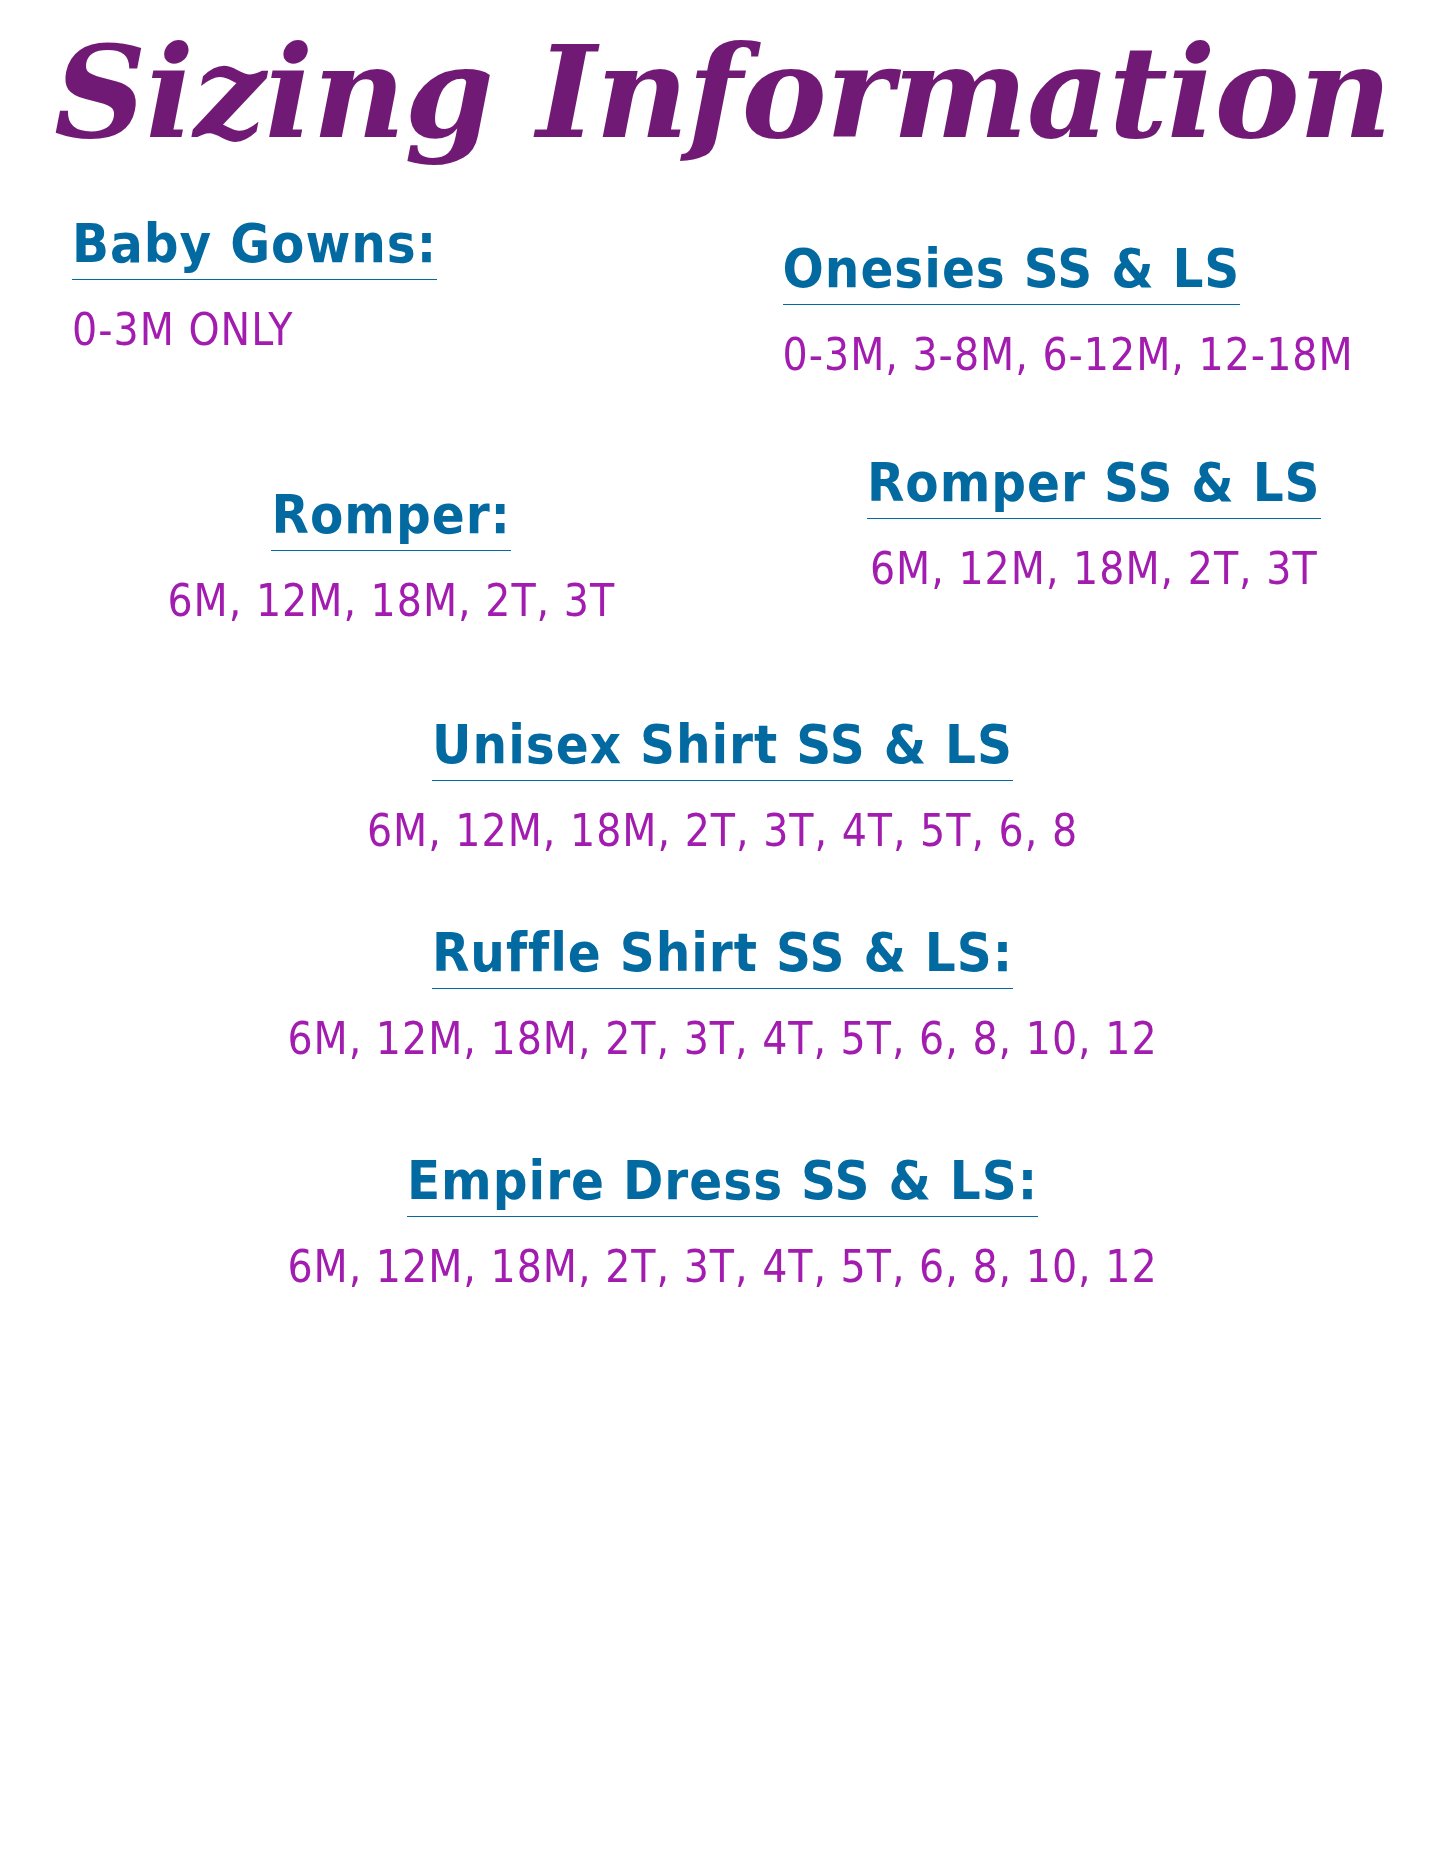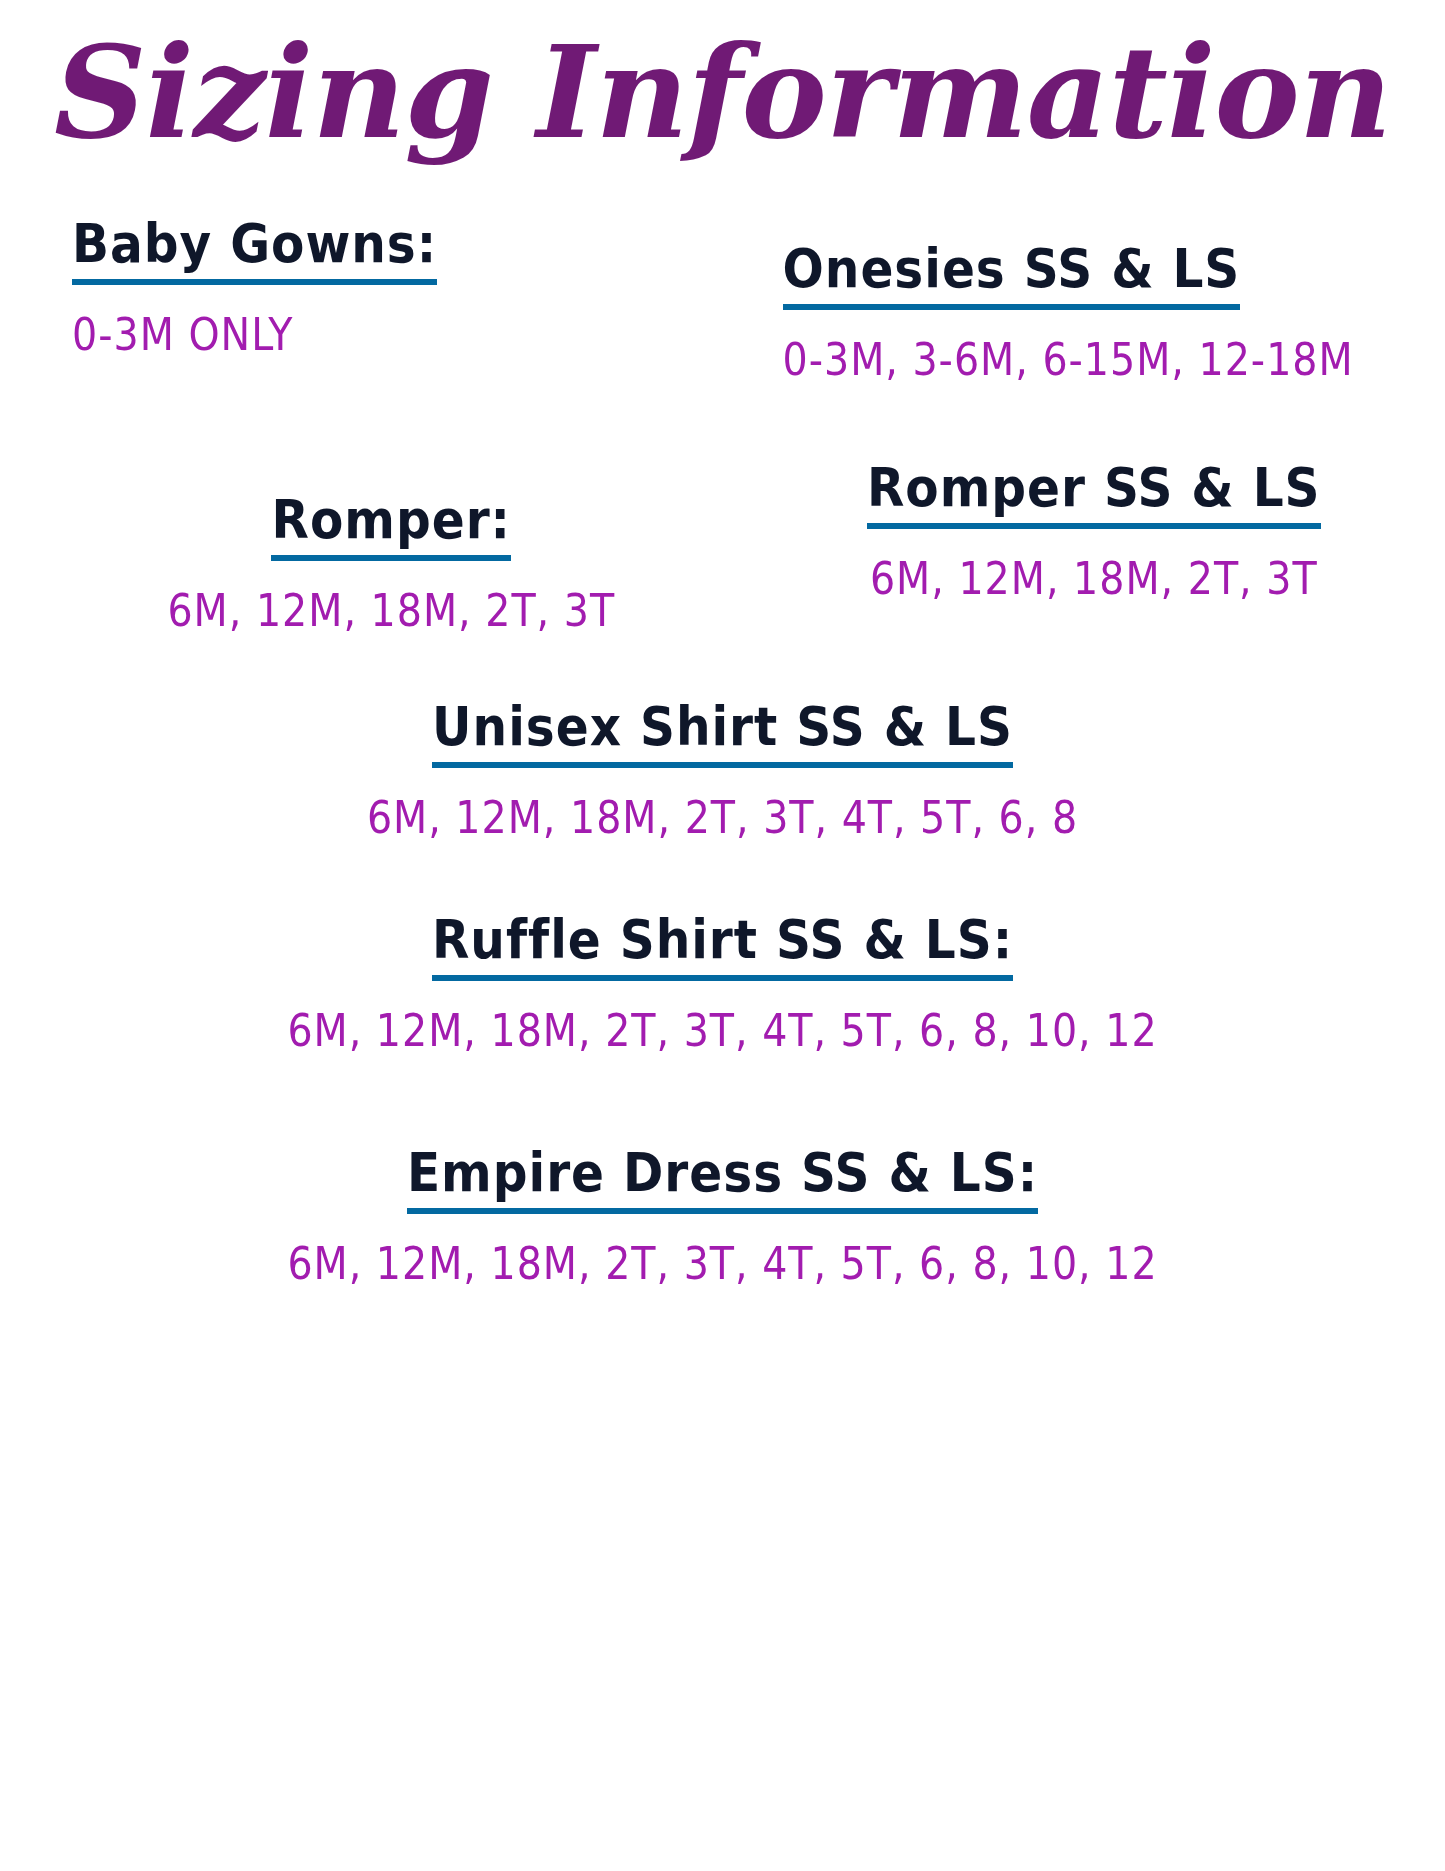--- a/index.html
+++ b/index.html
@@ -34,28 +34,28 @@
     letter-spacing: -1px;
     color: #701a75;
     margin: 28px 0 0 0;
     padding: 0 40px;
     font-style: italic;
   }
 
   
   .heading {
     font-family: "DejaVu Sans Condensed", "Liberation Sans Narrow", "Liberation Sans", sans-serif;
-    color: #0f172a;
+    color: #0369a1;
     font-weight: bold;
     font-size: 54px;
     line-height: 1.05;
     letter-spacing: 1px;
     display: inline-block;
     padding-bottom: 6px;
-    border-bottom: 6px solid #0369a1;
+    border-bottom: 1px solid #0369a1;
     white-space: nowrap;
   }
   .sizes {
     font-family: "DejaVu Sans Condensed", "Liberation Sans Narrow", "Liberation Sans", sans-serif;
     color: #a21caf;
     font-size: 44px;
     line-height: 1.1;
     letter-spacing: 1px;
     margin-top: 26px;
     white-space: nowrap;
@@ -89,21 +89,21 @@
   .block-romper {
     padding-left: 20px;
     margin-top: 76px;
     text-align: center;
   }
 
   .centered-block {
     text-align: center;
     width: 100%;
   }
-  .block-unisex { margin-top: 64px; }
+  .block-unisex { margin-top: 92px; }
   .block-ruffle { margin-top: 70px; }
   .block-empire { margin-top: 90px; }
 
   .sizes-left { text-align: left; }
   .sizes-center { text-align: center; }
 </style>
 </head>
 <body>
 
 <div class="page">
@@ -113,21 +113,21 @@
   <div class="row2">
     <div class="col">
       <div class="block-baby-gowns">
         <div class="heading">Baby Gowns:</div>
         <div class="sizes sizes-left">0-3M ONLY</div>
       </div>
     </div>
     <div class="col">
       <div class="block-onesies">
         <div class="heading">Onesies SS &amp; LS</div>
-        <div class="sizes sizes-left">0-3M, 3-6M, 6-15M, 12-18M</div>
+        <div class="sizes sizes-left">0-3M, 3-8M, 6-12M, 12-18M</div>
       </div>
     </div>
   </div>
 
   <div class="row2">
     <div class="col">
       <div class="block-bubble">
         <div class="heading">Romper:</div>
         <div class="sizes sizes-center">6M, 12M, 18M, 2T, 3T</div>
       </div>

